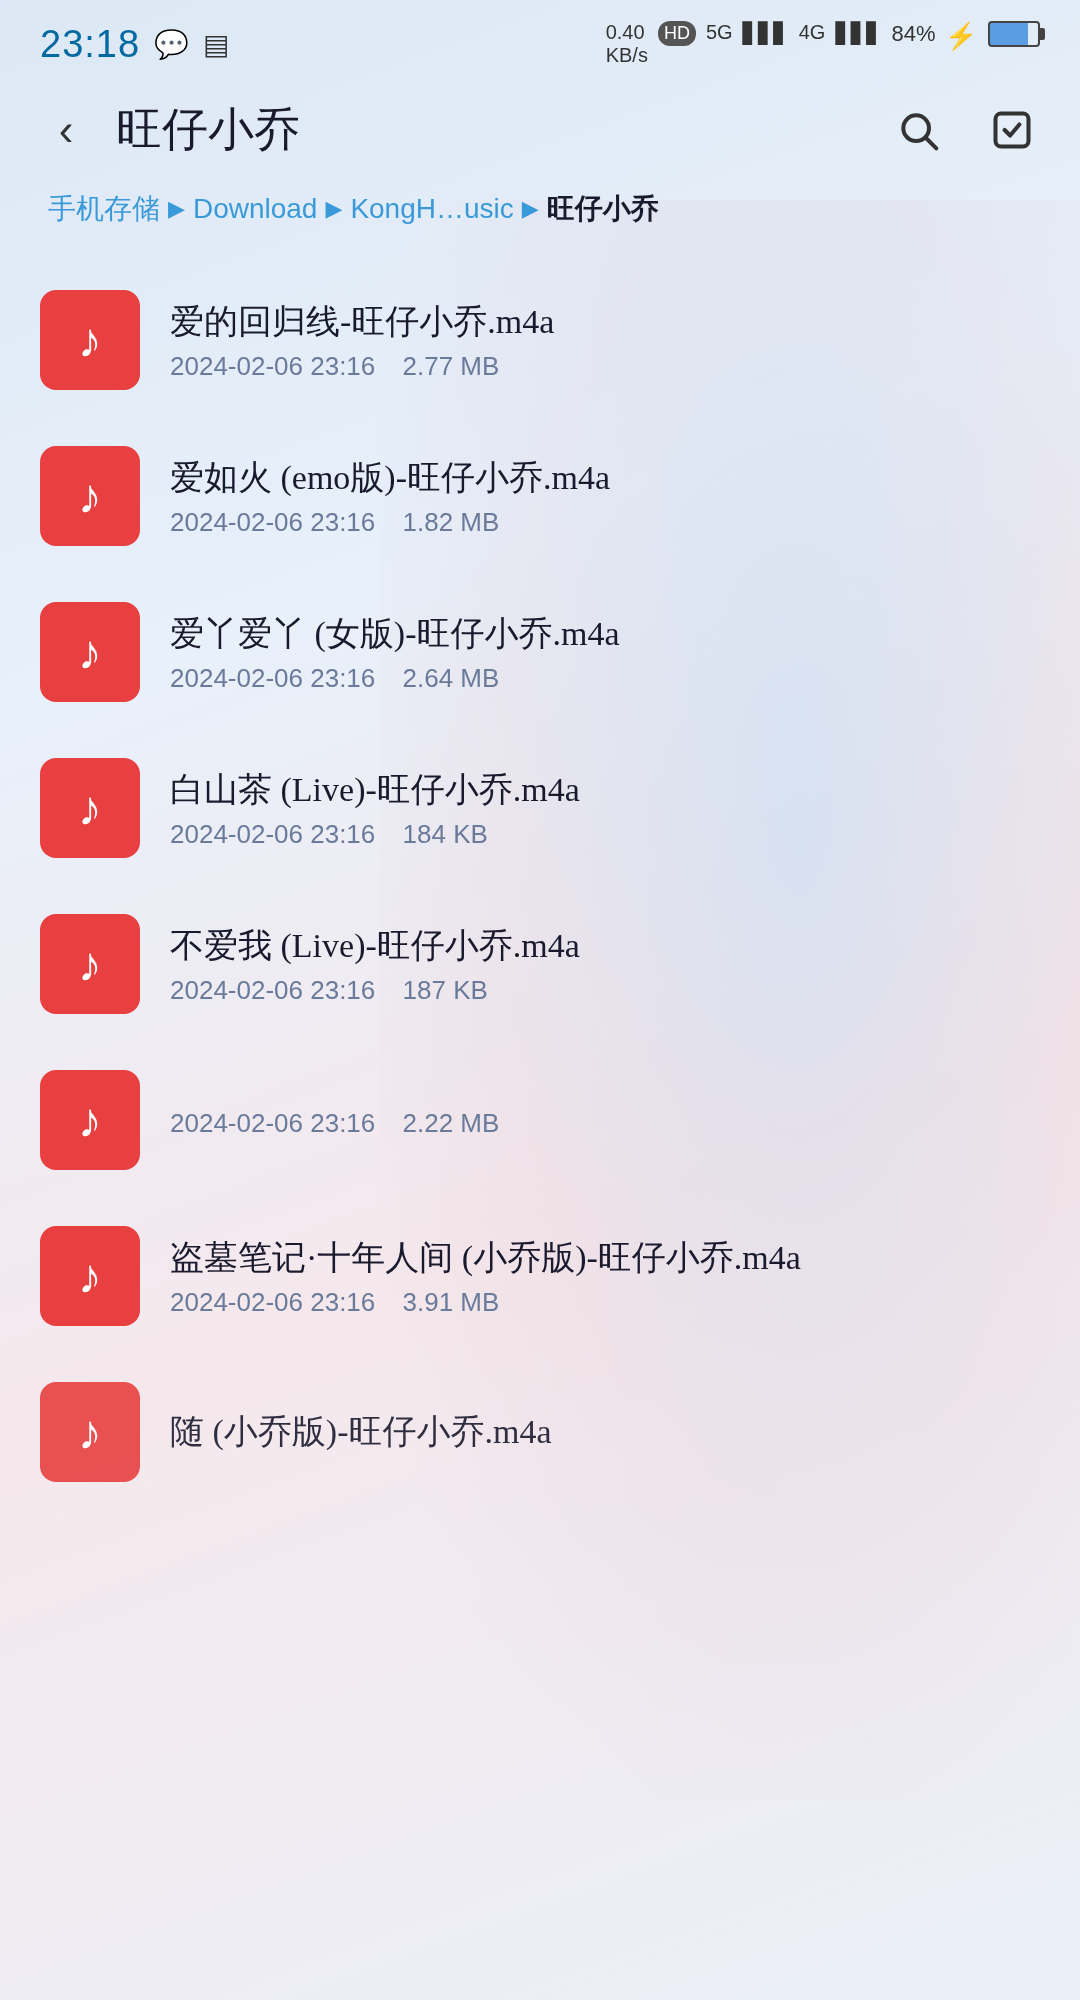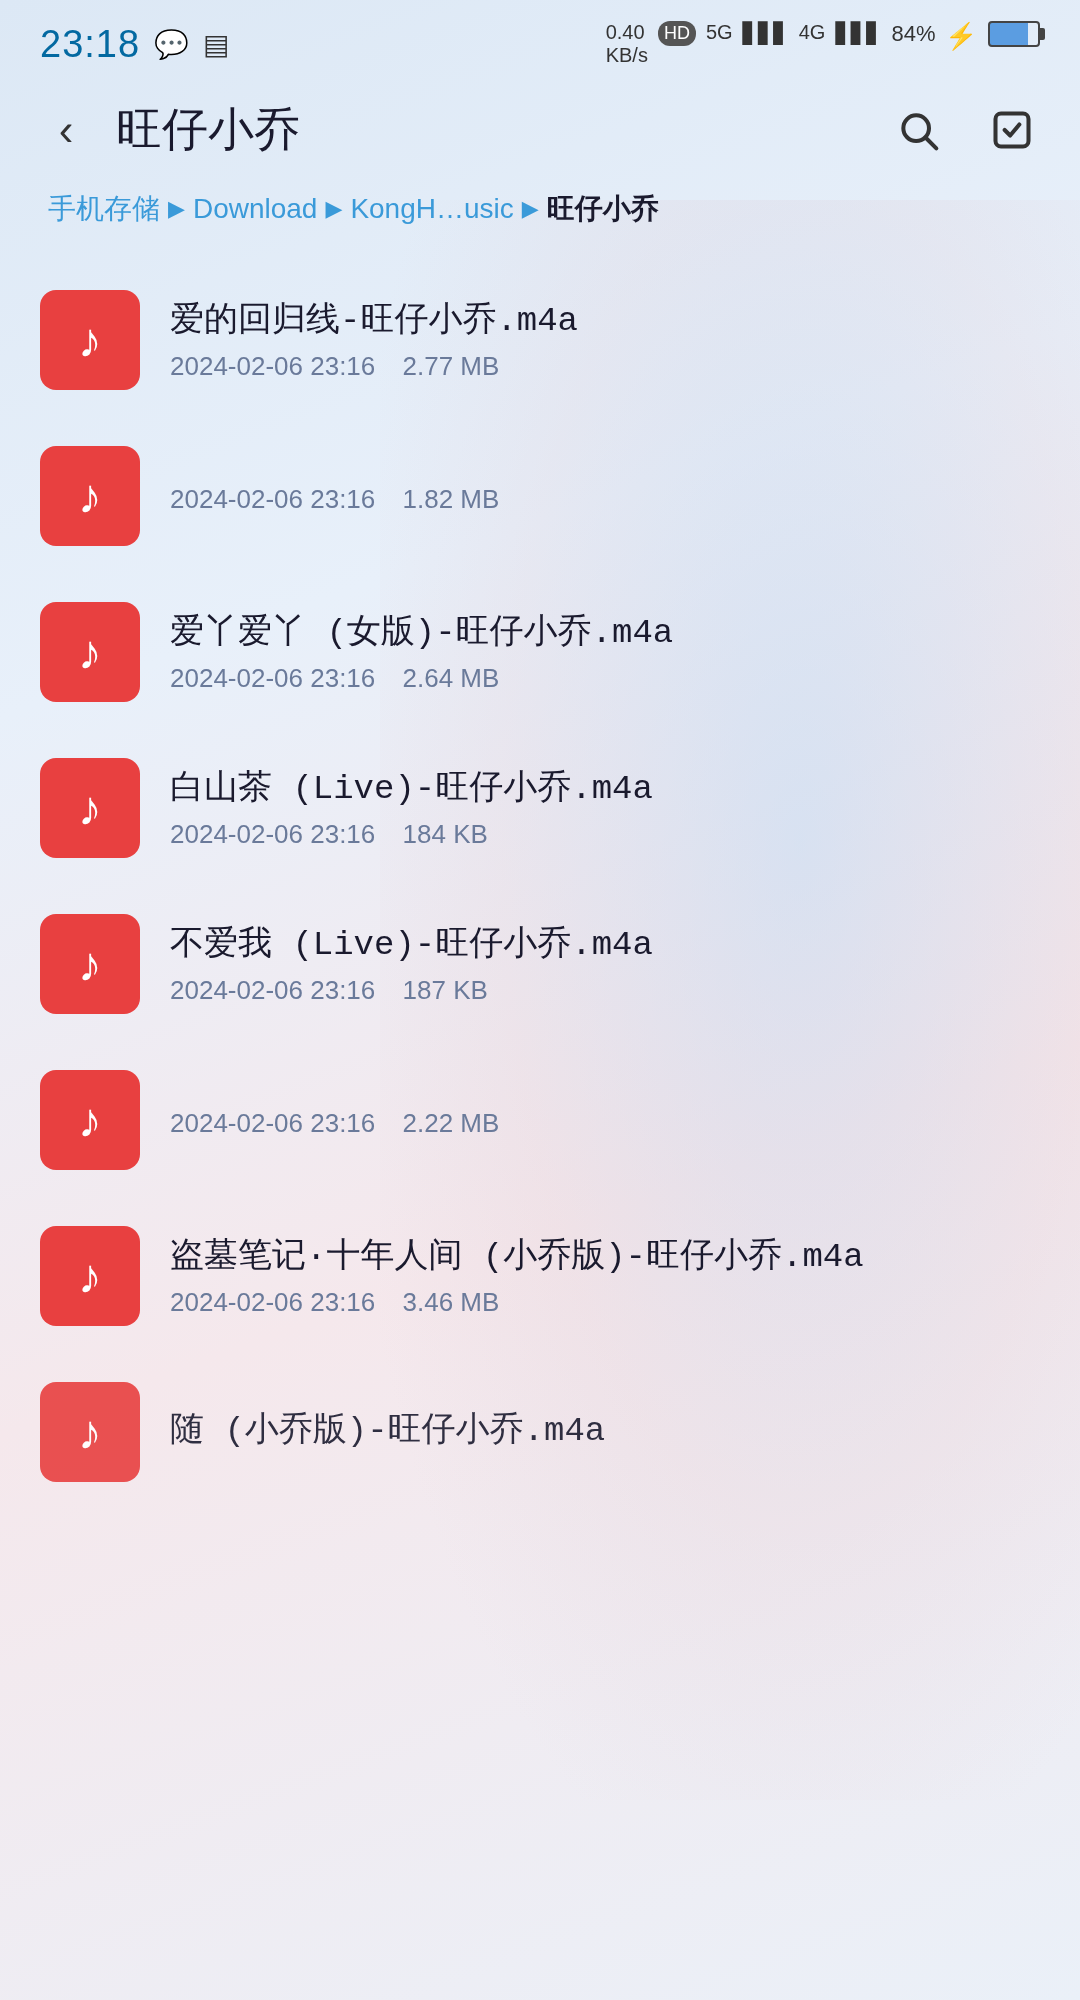--- a/index.html
+++ b/index.html
@@ -194,21 +194,21 @@
     }
 
     .file-info {
       flex: 1;
       min-width: 0;
     }
 
     .file-name {
       font-size: 34px;
       color: #1a1a2e;
-      font-family: Liberation Mono, monospace;
+      font-family: Liberation Serif, serif;
       line-height: 1.4;
       word-break: break-all;
     }
 
     .file-meta {
       font-size: 26px;
       color: #6a7a9a;
       margin-top: 6px;
     }
 
@@ -286,20 +286,21 @@
         <span>2.77 MB</span>
       </div>
     </div>
   </div>
 
   <div class="file-item">
     <div class="file-icon">
       <span class="file-icon-note">♪</span>
     </div>
     <div class="file-info">
+      <div class="file-name">爱如火 (emo版)-旺仔小乔.m4a</div>
       <div class="file-meta">
         <span>2024-02-06 23:16</span>
         <span>1.82 MB</span>
       </div>
     </div>
   </div>
 
   <div class="file-item">
     <div class="file-icon">
       <span class="file-icon-note">♪</span>
@@ -352,21 +353,21 @@
   </div>
 
   <div class="file-item">
     <div class="file-icon">
       <span class="file-icon-note">♪</span>
     </div>
     <div class="file-info">
       <div class="file-name">盗墓笔记·十年人间 (小乔版)-旺仔小乔.m4a</div>
       <div class="file-meta">
         <span>2024-02-06 23:16</span>
-        <span>3.46 MB</span>
+        <span>3.91 MB</span>
       </div>
     </div>
   </div>
 
   <div class="file-item" style="opacity:0.9;">
     <div class="file-icon">
       <span class="file-icon-note">♪</span>
     </div>
     <div class="file-info">
       <div class="file-name">随 (小乔版)-旺仔小乔.m4a</div>

